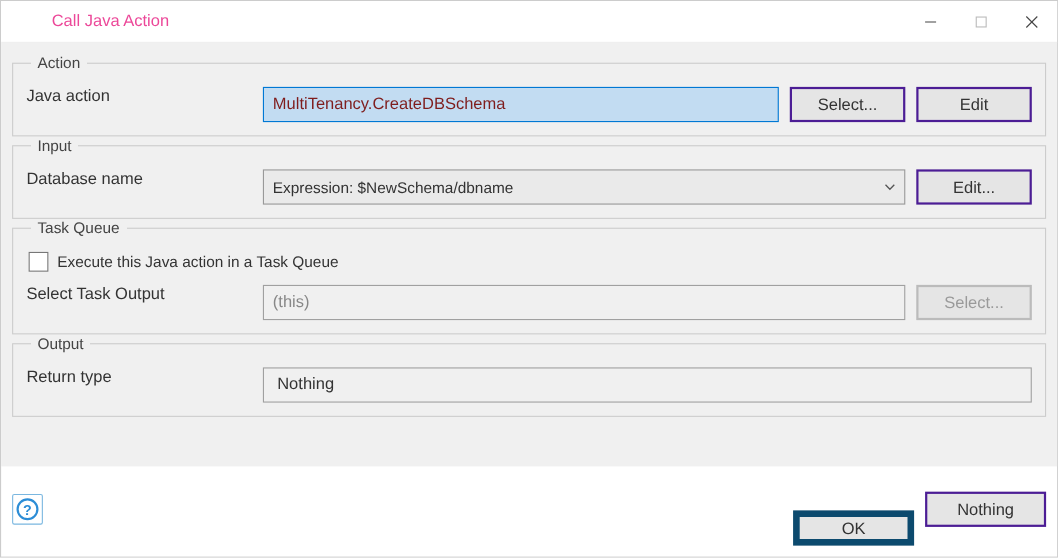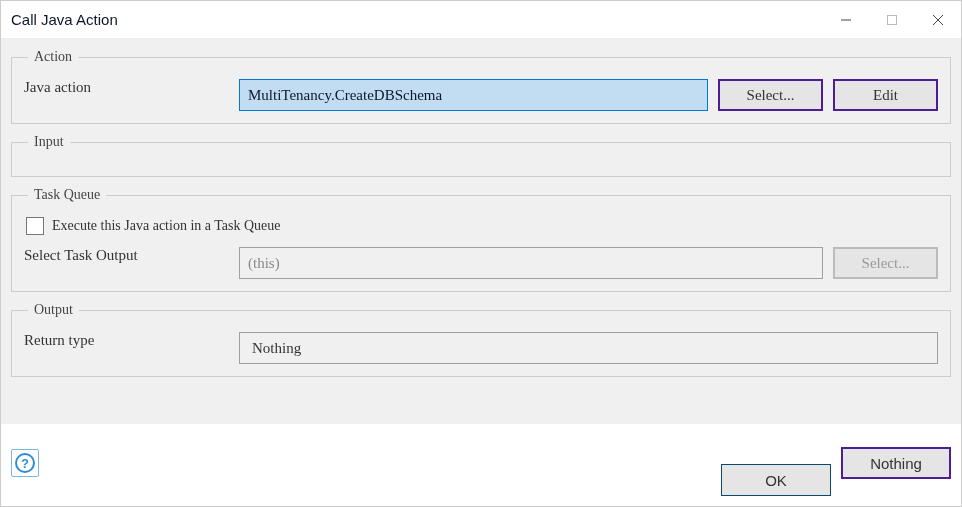--- a/index.html
+++ b/index.html
@@ -21,34 +21,34 @@
       border: 1px solid #ccc;
     }
     .titlebar {
       display: flex;
       align-items: center;
       height: 38px;
       padding-left: 10px;
       background: #fff;
       border-bottom: 1px solid #eee;
     }
-    .titlebar .title { font-size: 15px; color: #0f172a; }
+    .titlebar .title { font-size: 15px; color: #ec4899; margin-left: 36px; }
     .win-controls { margin-left: auto; display: flex; }
     .win-btn {
       width: 46px; height: 36px;
       display: flex; align-items: center; justify-content: center;
       color: #444;
     }
     .win-btn.disabled { color: #bbb; }
     .win-btn svg { width: 12px; height: 12px; }
     .content {
       flex: 1;
       background: #f0f0f0;
       padding: 10px 10px 6px 10px;
-      display: flex; flex-direction: column; gap: 10px; font-family: Liberation Serif, serif;
+      display: flex; flex-direction: column; 
     }
     fieldset {
       border: 1px solid #ccc;
       padding: 14px 12px 12px 12px;
       position: relative;
     }
     legend {
       font-size: 14px;
       color: #444;
       padding: 0 6px;
@@ -61,21 +61,21 @@
       background: #fff;
       border: 1px solid #a0a0a0;
       height: 32px;
       line-height: 30px;
       padding: 0 8px;
       font-size: 15px;
     }
     .field-text.selected {
       border: 1px solid #0078d4;
       background: #c2dcf2;
-      color: #0f172a;
+      color: #7f1d1d;
     }
     .field-text.readonly {
       background: #f0f0f0;
       color: #555;
     }
     .select-like {
       flex: 1;
       background: #eaeaea;
       border: 1px solid #999;
       height: 32px;
@@ -92,21 +92,21 @@
       min-width: 105px;
       height: 32px;
       background: #e5e5e5;
       border: 2px solid #4c1d95;
       font-size: 15px;
       color: #333;
       cursor: pointer;
       display: flex; align-items: center; justify-content: center;
     }
     .btn.disabled { color: #9a9a9a; border-color: #bbb; }
-    .btn.primary { border: 1px solid #0c4a6e; margin-top: 34px; }
+    .btn.primary { border: 6px solid #0c4a6e; margin-top: 34px; }
     .checkbox-row { display: flex; align-items: center; gap: 8px; margin-bottom: 12px; margin-left: 2px; }
     .chk {
       width: 18px; height: 18px; border: 1px solid #777; background: #fff;
     }
     .bottom-bar {
       display: flex; align-items: center; gap: 10px; padding: 6px 10px 10px 10px;
     }
     .help-icon {
       width: 28px; height: 28px;
       border: 1px solid #7ab7e0;
@@ -155,20 +155,32 @@
       <div class="row">
         <div class="label">Java action</div>
         <div class="field-text selected">MultiTenancy.CreateDBSchema</div>
         <div class="btn">Select...</div>
         <div class="btn">Edit</div>
       </div>
     </fieldset>
 
     <fieldset>
       <legend>Input</legend>
+      <div class="row">
+        <div class="label">Database name</div>
+        <div class="select-like">
+          <span>Expression: $NewSchema/dbname</span>
+          <span class="caret">
+            <svg width="10" height="10" viewBox="0 0 10 10">
+                <path d="M1 3 L5 7 L9 3" fill="none" stroke="currentColor" stroke-width="1.2"></path>
+              </svg>
+          </span>
+        </div>
+        <div class="btn">Edit...</div>
+      </div>
     </fieldset>
 
     <fieldset>
       <legend>Task Queue</legend>
       <div class="checkbox-row">
         <div class="chk"></div>
         <span>Execute this Java action in a Task Queue</span>
       </div>
       <div class="row">
         <div class="label">Select Task Output</div>

